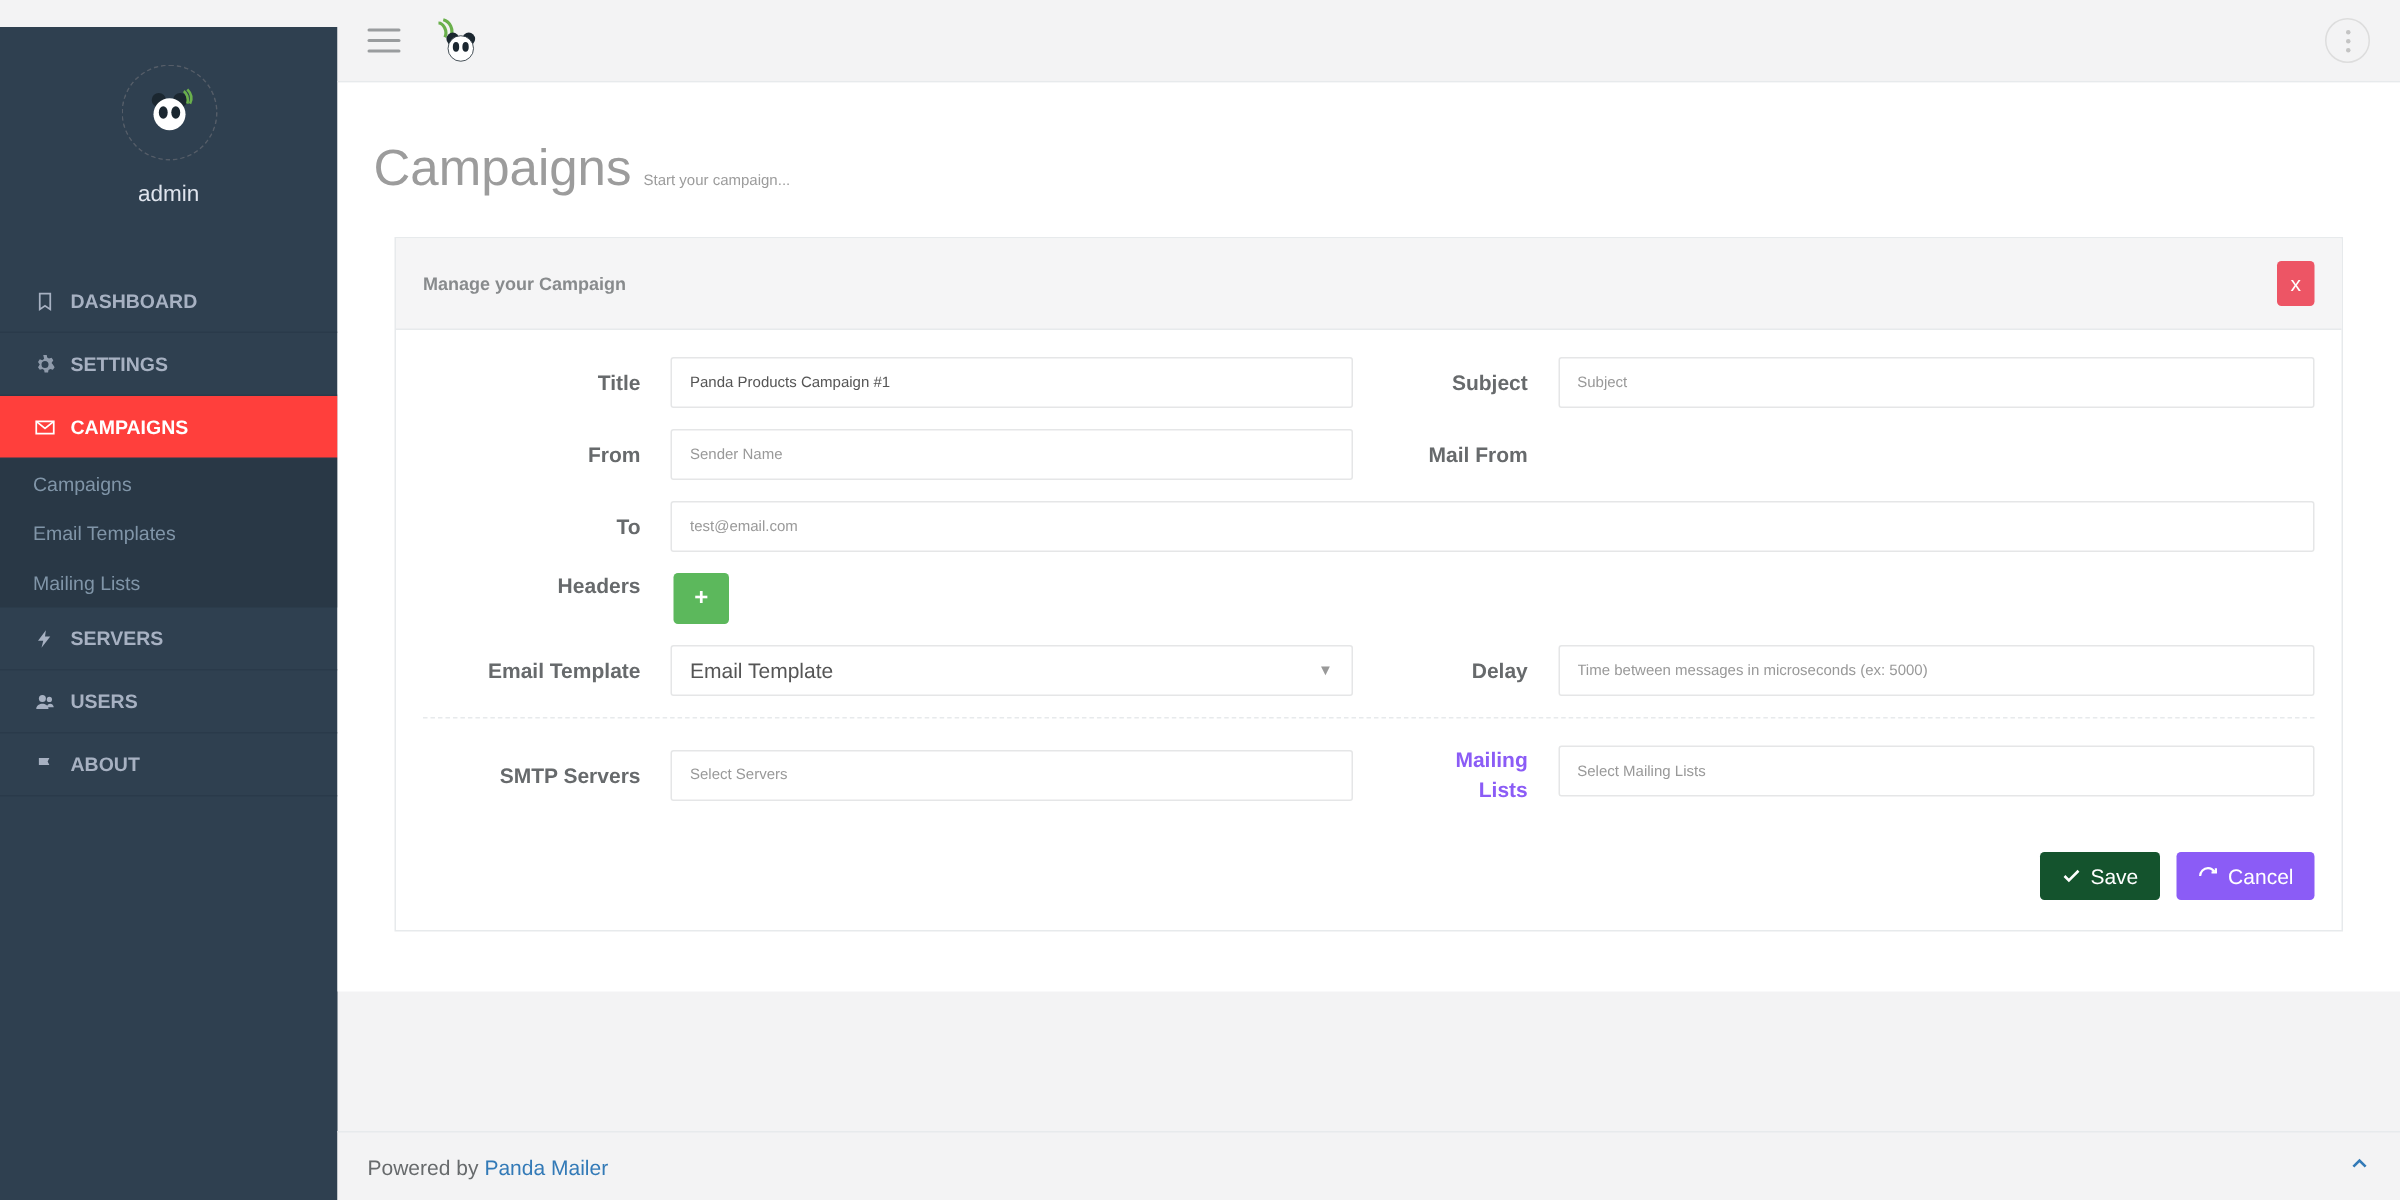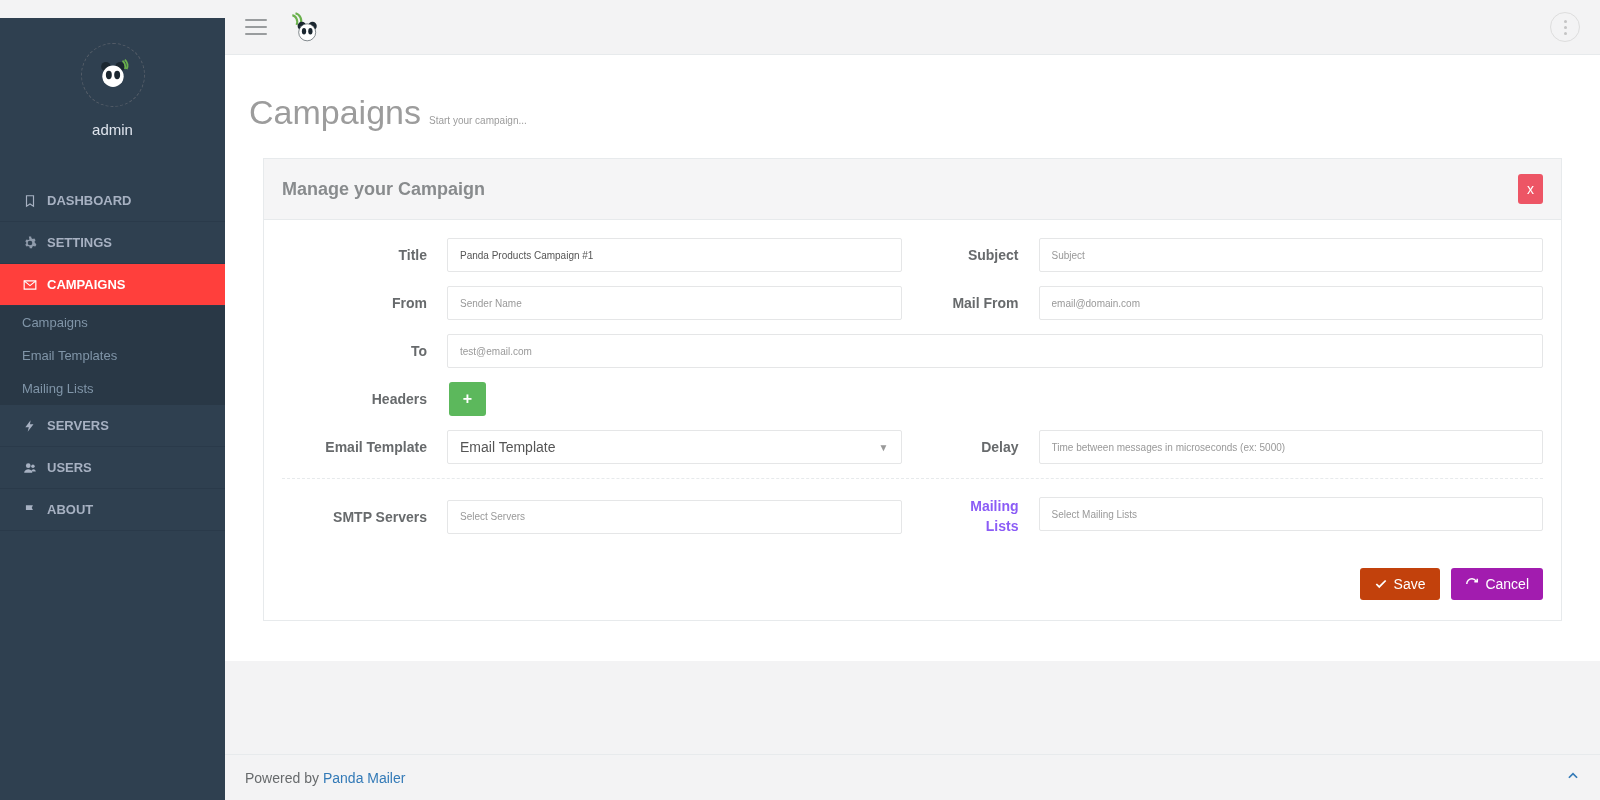--- a/index.html
+++ b/index.html
@@ -117,21 +117,21 @@
       border: 1px solid #e7eaec;
       margin: 0 14px;
     }
     .panel-header {
       background: #f5f5f6;
       border-bottom: 1px solid #e7eaec;
       padding: 15px 18px;
       display: flex;
       align-items: center;
     }
-    .panel-title { font-size: 18px; color: #888b8d; font-weight: 600;}
+    .panel-title { font-size: 12px; color: #888b8d; font-weight: 600;}
     .panel-close {
       margin-left: auto;
       width: 25px; height: 30px;
       background: #ed5565;
       color: #fff;
       border: none;
       border-radius: 3px;
       font-size: 14px;
       cursor: pointer;
     }
@@ -183,22 +183,22 @@
       align-items: center;
       gap: 6px;
       padding: 8px 14px;
       border: none;
       border-radius: 3px;
       color: #fff;
       font-size: 14px;
       cursor: pointer;
       margin-left: 8px;
     }
-    .btn-save { background: #c2410c; }
-    .btn-cancel { background: #a21caf; }
+    .btn-save { background: #14532d; }
+    .btn-cancel { background: #8b5cf6; }
     
     .footer {
       position: absolute;
       left: 225px;
       bottom: 0;
       right: 0;
       height: 46px;
       background: #f3f3f4;
       border-top: 1px solid #e7eaec;
       display: flex;
@@ -345,33 +345,32 @@
           </div>
         </div>
 
         <div class="form-row">
           <div class="form-group">
             <label class="form-label">From</label>
             <input class="form-control" placeholder="Sender Name" style="">
           </div>
           <div class="form-group">
             <label class="form-label" style="width:115px">Mail From</label>
-            <input class="form-control" placeholder="email@domain.com" style="">
           </div>
         </div>
 
         <div class="form-row">
           <div class="form-group full">
             <label class="form-label">To</label>
             <input class="form-control" placeholder="test@email.com" style="">
           </div>
         </div>
 
         <div class="form-row">
-          <div class="form-group full" style="align-items:center;">
+          <div class="form-group full" style="align-items:flex-start;">
             <label class="form-label">Headers</label>
             <button class="btn-add-header">
               <span>+</span>
             </button>
           </div>
         </div>
 
         <div class="form-row">
           <div class="form-group">
             <label class="form-label">Email Template</label>

